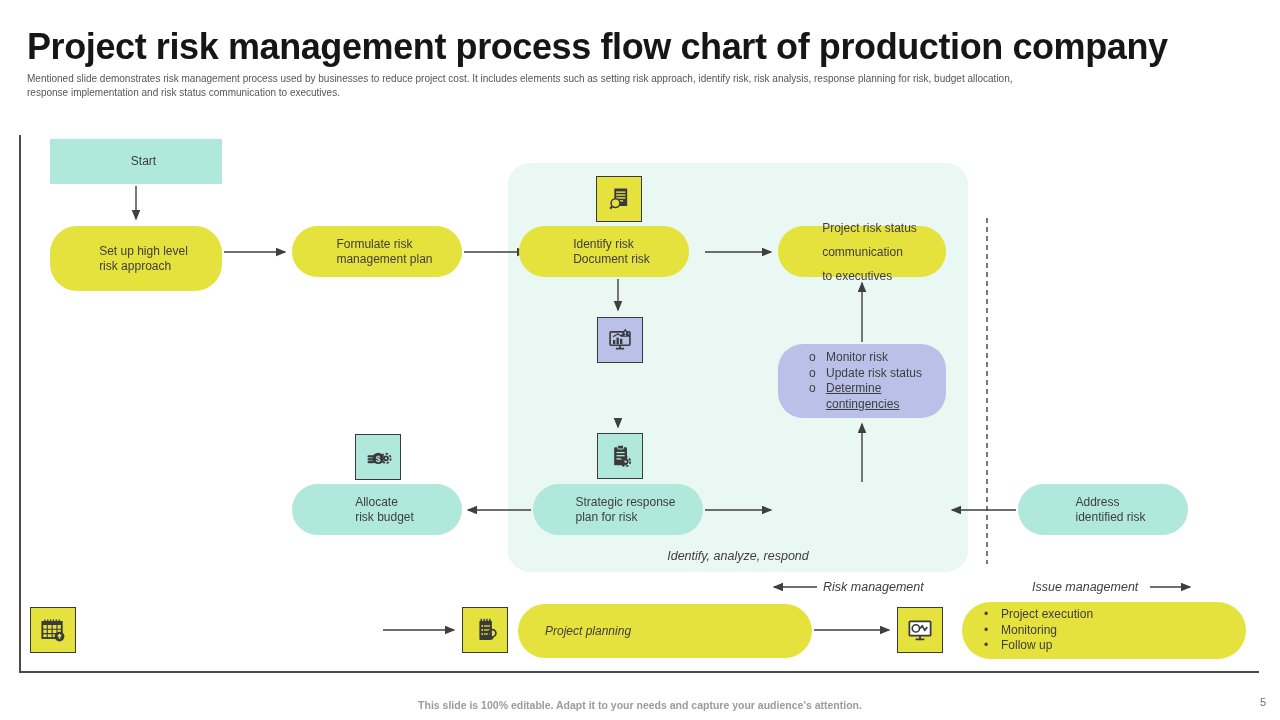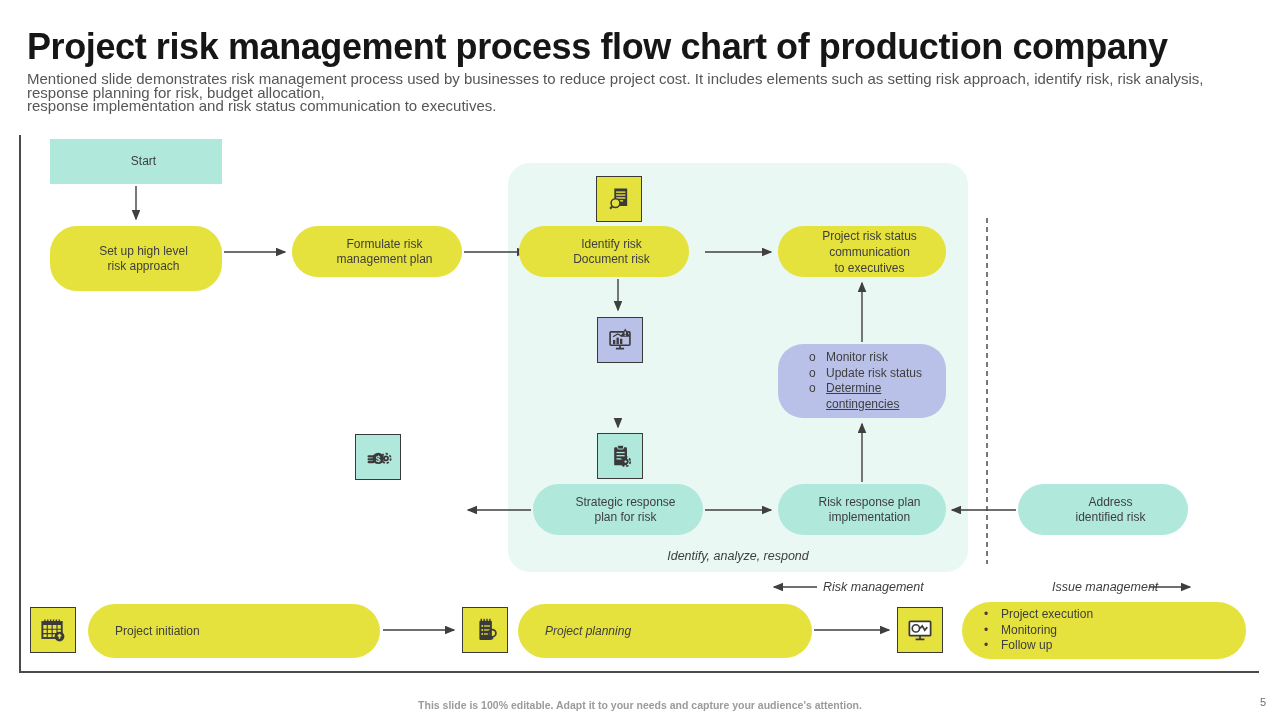--- a/index.html
+++ b/index.html
@@ -2,32 +2,32 @@
 <html><head>
 <meta charset="utf-8">
 <style>
   html,body { margin:0; padding:0; background:#fff; }
   .slide { position:relative; width:1280px; height:720px; background:#ffffff;
            font-family:"Liberation Sans", sans-serif; color:#3f3f3f; overflow:hidden; }
 
   .title { position:absolute; left:27px; top:26px; margin:0; width:1230px;
            font-size:36px; font-weight:bold; letter-spacing:-0.4px; color:#161616; }
   .desc  { position:absolute; left:27px; top:72px; width:1218px; margin:0;
-           font-size:15px; line-height:13.5px; color:#565656; white-space:pre-line; }
+           font-size:10px; line-height:13.5px; color:#565656; white-space:pre-line; }
 
   .frame-left   { position:absolute; left:19px;  top:135px; width:2px;  height:537px; background:#4a4a4a; }
   .frame-bottom { position:absolute; left:19px;  top:671px; width:1240px; height:2px; background:#4a4a4a; }
 
   .mint-region { position:absolute; left:508px; top:163px; width:460px; height:409px;
                  background:#e9f8f3; border-radius:22px; }
 
   .connectors { position:absolute; left:0; top:0; pointer-events:none; }
 
   .node { position:absolute; display:flex; align-items:center; justify-content:center;
-          text-align:center; font-size:12px; line-height:15px; white-space:pre-line;
+          font-size:12px; line-height:15px; white-space:pre-line;
           color:#3e3e3e; box-sizing:border-box;padding-left:15px; }
   .pill   { border-radius:27px; }
   .yellow { background:#e6e23d; }
   .teal   { background:#b0e8db; }
   .lav    { background:#bac1e8; }
 
   .list-box { flex-direction:column; align-items:stretch; justify-content:center;
               text-align:left; white-space:normal; }
   .lrow { display:flex; line-height:15.5px; }
   .lb   { width:17px; flex:none; }
@@ -88,46 +88,46 @@
 
   <div class="node pill yellow" style="left:50px; top:226px; width:172px; height:65px;">Set up high level
 risk approach</div>
 
   <div class="node pill yellow" style="left:292px; top:226px; width:170px; height:51px;">Formulate risk
 management plan</div>
 
   <div class="node pill yellow" style="left:519px; top:226px; width:170px; height:51px;">Identify risk
 Document risk</div>
 
-  <div class="node pill yellow" style="left:778px; top:226px; width:168px; height:51px; line-height:16px;">Project risk status
+  <div class="node pill yellow" style="left:778px; top:226px; width:168px; height:51px; line-height:24px;">Project risk status
 communication
 to executives</div>
 
 
   <div class="node lav list-box" style="left:778px; top:344px; width:168px; height:74px; border-radius:25px; padding:6px 8px 6px 31px;">
     <div class="lrow">
       <span class="lb">o</span>
       <span>Monitor risk</span>
     </div>
     <div class="lrow">
       <span class="lb">o</span>
       <span>Update risk status</span>
     </div>
     <div class="lrow">
       <span class="lb">o</span>
       <span style="width:92px;text-decoration:underline;">Determine contingencies</span>
     </div>
   </div>
 
+  <div class="node pill teal" style="left:292px; top:484px; width:170px; height:51px;">Allocate
+risk budget</div>
 
   <div class="node pill teal" style="left:533px; top:484px; width:170px; height:51px;">Strategic response
 plan for risk</div>
 
-  <div class="node pill teal" style="left:778px; top:484px; width:168px; height:51px;">Risk response plan
-implementation</div>
 
   <div class="node pill teal" style="left:1018px; top:484px; width:170px; height:51px;">Address
 identified risk</div>
 
   <div class="icon-box yellow" style="left:596px; top:176px;">
     <svg width="28" height="28" viewBox="0 0 24 24">
       <rect x="8" y="3" width="11" height="15" fill="#3a3a3a"></rect>
       <rect x="9.5" y="5.5" width="8" height="1.2" fill="#e6e23d"></rect>
       <rect x="9.5" y="8" width="8" height="1.2" fill="#e6e23d"></rect>
       <rect x="9.5" y="10.5" width="8" height="1.2" fill="#e6e23d"></rect>
@@ -174,35 +174,34 @@
       <circle cx="18.9" cy="13.2" r="4" fill="none" stroke="#3a3a3a" stroke-width="1.5" stroke-dasharray="2 1.6"></circle>
       <circle cx="18.9" cy="13.2" r="2.4" fill="#3a3a3a"></circle>
       <circle cx="18.9" cy="13.2" r="0.9" fill="#b0e8db"></circle>
     </svg>
   </div>
 
   <div class="caption center-cap" style="left:508px; top:549px; width:460px;">Identify, analyze, respond</div>
 
   <div class="caption" style="left:823px; top:580px;">Risk management</div>
 
-  <div class="caption" style="left:1032px; top:580px;margin-left:20px;">Issue management</div>
+  <div class="caption" style="left:1032px; top:580px;">Issue management</div>
 
   <div class="icon-box yellow" style="left:30px; top:607px;">
     <svg width="30" height="30" viewBox="0 0 24 24">
       <path d="M5.5 3.6 v2 M7.8 3.6 v2 M10.1 3.6 v2 M12.4 3.6 v2 M14.7 3.6 v2 M17 3.6 v2" stroke="#3a3a3a" stroke-width="1.1"></path>
       <rect x="3.5" y="5.6" width="15.5" height="12.8" fill="none" stroke="#3a3a3a" stroke-width="1.5"></rect>
       <rect x="3.5" y="5.6" width="15.5" height="2.4" fill="#3a3a3a"></rect>
       <path d="M7.4 8 v10.4 M11.3 8 v10.4 M15.2 8 v10.4" stroke="#3a3a3a" stroke-width="0.9"></path>
       <path d="M3.5 11.4 h15.5 M3.5 14.9 h15.5" stroke="#3a3a3a" stroke-width="0.9"></path>
       <circle cx="17.2" cy="17.2" r="3.9" fill="#3a3a3a"></circle>
       <path d="M17.2 19 v-3.2 M15.8 17 l1.4-1.4 1.4 1.4" stroke="#e6e23d" stroke-width="1.2" fill="none"></path>
     </svg>
   </div>
 
-  <div class="node pill yellow left-pill" style="left:88px; top:604px; width:292px; height:54px;">Project initiation</div>
 
   <div class="icon-box yellow" style="left:462px; top:607px;">
     <svg width="30" height="30" viewBox="0 0 24 24">
       <path d="M9 3 v2.2 M11.3 3 v2.2 M13.6 3 v2.2 M15.9 3 v2.2" stroke="#3a3a3a" stroke-width="1.1"></path>
       <rect x="7.5" y="4.6" width="10" height="15.4" rx="0.8" fill="#3a3a3a"></rect>
       <circle cx="9.8" cy="8.8" r="0.75" fill="#e6e23d"></circle>
       <rect x="11.2" y="8.3" width="4.8" height="1" fill="#e6e23d"></rect>
       <circle cx="9.8" cy="12" r="0.75" fill="#e6e23d"></circle>
       <rect x="11.2" y="11.5" width="4.8" height="1" fill="#e6e23d"></rect>
       <circle cx="9.8" cy="15.2" r="0.75" fill="#e6e23d"></circle>

